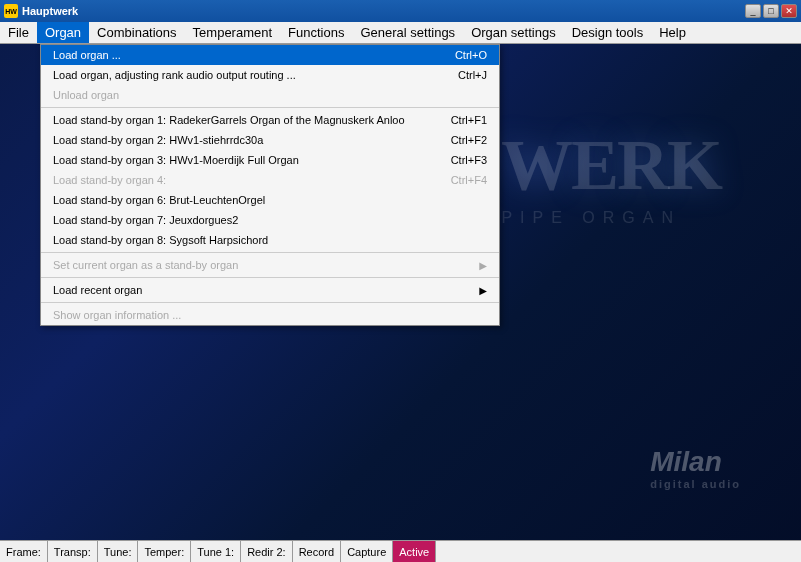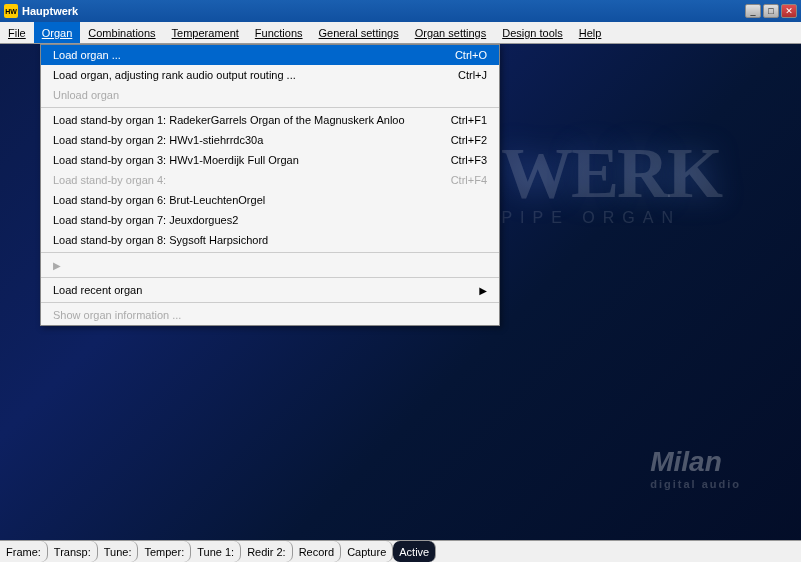--- a/index.html
+++ b/index.html
@@ -71,24 +71,23 @@
       height: 22px;
       display: flex;
       align-items: stretch;
       border-bottom: 1px solid #999;
     }
     .menu-item {
       padding: 2px 8px;
       display: flex;
       align-items: center;
       cursor: pointer;
-      font-size: 11px;
+      font-size: 13px;
       color: #000;
       white-space: nowrap;
-      text-decoration: underline;
     }
     .menu-item.active {
       background: #0066cc;
       color: white;
     }
 
     
     #main-content {
       width: 801px;
       height: 510px;
@@ -101,21 +100,20 @@
     #bg-logo {
       position: absolute;
       right: 80px;
       top: 80px;
       color: rgba(255,255,255,0.15);
       font-size: 72px;
       font-weight: bold;
       letter-spacing: -2px;
       font-family: serif;
       text-shadow: 0 0 30px rgba(100,150,255,0.3);
-      margin-top: 8px;
     }
     #bg-subtitle {
       position: absolute;
       right: 120px;
       top: 165px;
       color: rgba(255,255,255,0.12);
       font-size: 16px;
       letter-spacing: 8px;
     }
     #bg-brand {
@@ -192,24 +190,23 @@
       align-items: stretch;
     }
     .status-segment {
       display: flex;
       align-items: center;
       padding: 0 6px;
       border-right: 1px solid #999;
       font-size: 11px;
       color: #000;
       white-space: nowrap;
-      border-radius: 7px;
     }
     .status-segment.active-segment {
-      background: #0f172a;
+      background: #be185d;
       color: white;
       font-weight: bold;
     }
     .status-segment-label {
       font-weight: normal;
     }
   </style>
 </head>
 <body>
 
@@ -281,20 +278,21 @@
         <span>Load stand-by organ 6: Brut-LeuchtenOrgel</span>
       </div>
       <div class="dropdown-item">
         <span>Load stand-by organ 7: Jeuxdorgues2</span>
       </div>
       <div class="dropdown-item">
         <span>Load stand-by organ 8: Sygsoft Harpsichord</span>
       </div>
       <div class="dropdown-separator"></div>
       <div class="dropdown-item disabled">
+        <span>Set current organ as a stand-by organ</span>
         <span class="arrow">▶</span>
       </div>
       <div class="dropdown-separator"></div>
       <div class="dropdown-item">
         <span>Load recent organ</span>
         <span class="arrow">▶</span>
       </div>
       <div class="dropdown-separator"></div>
       <div class="dropdown-item disabled">
         <span>Show organ information ...</span>

